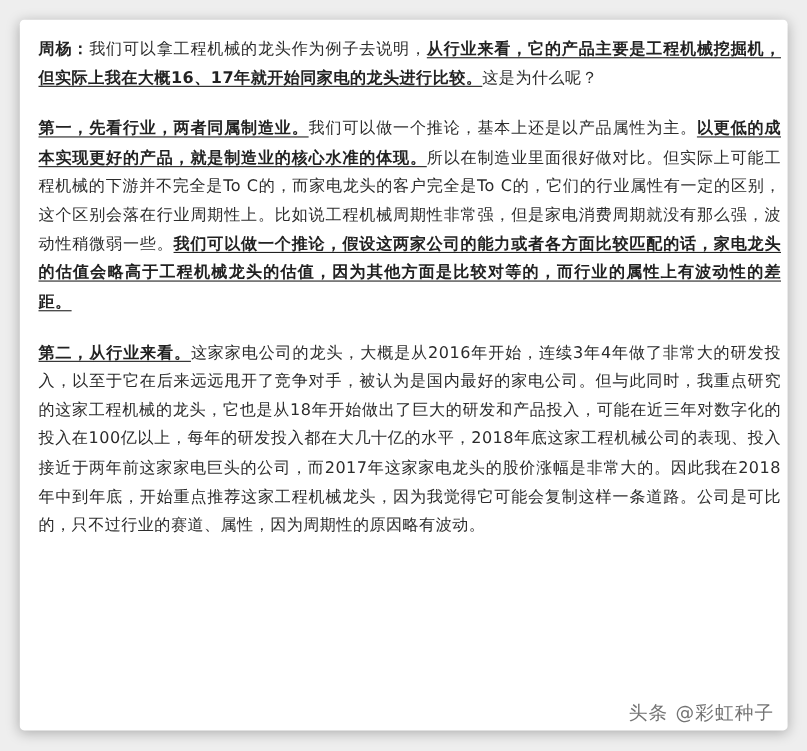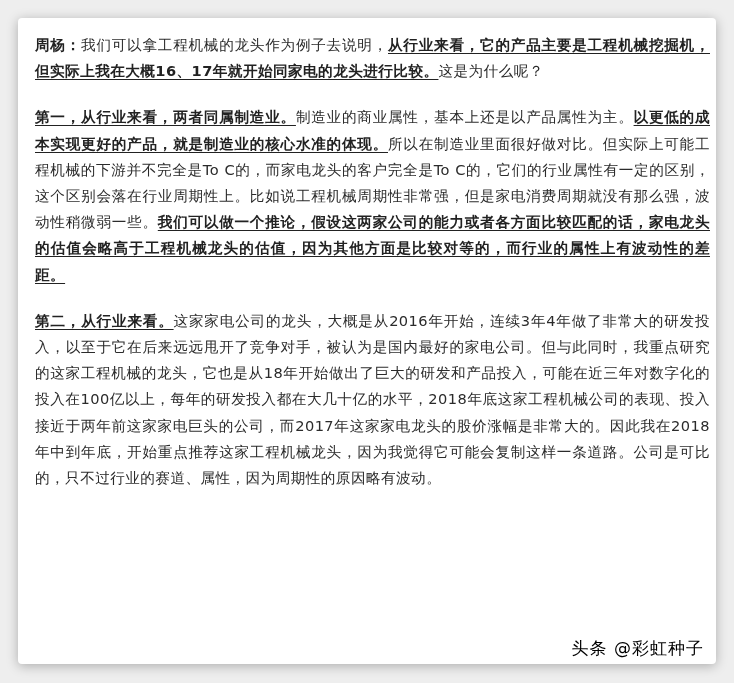--- a/index.html
+++ b/index.html
@@ -23,31 +23,31 @@
     line-height:26.2px;
     color:#2b2b2b;
     letter-spacing:0.45px;
     text-align:justify;
   }
   .para + .para { margin-top:20px; }
   .em { font-weight:bold; text-decoration:underline; text-underline-offset:3px; color:#222; }
   .speaker { font-weight:bold; color:#222; }
   .watermark {
     position:absolute; right:12px; bottom:4px;
-    font-size:17px; color:#000000; letter-spacing:1px;
+    font-size:17px; color:#737373; letter-spacing:1px;
     text-shadow:0 0 2px #fff, 1px 1px 0 #fff;
   }
 </style>
 </head>
 <body>
 
 <div class="card">
   <p class="para">
     <span class="speaker">周杨：</span><span>我们可以拿工程机械的龙头作为例子去说明，</span><span class="em">从行业来看，它的产品主要是工程机械挖掘机，但实际上我在大概16、17年就开始同家电的龙头进行比较。</span><span>这是为什么呢？</span>
   </p>
   <p class="para">
-    <span class="em">第一，从行业来看，两者同属制造业。</span><span>制造业的商业属性，基本上还是以产品属性为主。</span><span class="em">以更低的成本实现更好的产品，就是制造业的核心水准的体现。</span><span>所以在制造业里面很好做对比。但实际上可能工程机械的下游并不完全是To C的，而家电龙头的客户完全是To C的，它们的行业属性有一定的区别，这个区别会落在行业周期性上。比如说工程机械周期性非常强，但是家电消费周期就没有那么强，波动性稍微弱一些。</span><span class="em">我们可以做一个推论，假设这两家公司的能力或者各方面比较匹配的话，家电龙头的估值会略高于工程机械龙头的估值，因为其他方面是比较对等的，而行业的属性上有波动性的差距。</span>
+    <span class="em">第一，先看行业，两者同属制造业。</span><span>我们可以做一个推论，基本上还是以产品属性为主。</span><span class="em">以更低的成本实现更好的产品，就是制造业的核心水准的体现。</span><span>所以在制造业里面很好做对比。但实际上可能工程机械的下游并不完全是To C的，而家电龙头的客户完全是To C的，它们的行业属性有一定的区别，这个区别会落在行业周期性上。比如说工程机械周期性非常强，但是家电消费周期就没有那么强，波动性稍微弱一些。</span><span class="em">我们可以做一个推论，假设这两家公司的能力或者各方面比较匹配的话，家电龙头的估值会略高于工程机械龙头的估值，因为其他方面是比较对等的，而行业的属性上有波动性的差距。</span>
   </p>
   <p class="para">
     <span class="em">第二，从行业来看。</span><span>这家家电公司的龙头，大概是从2016年开始，连续3年4年做了非常大的研发投入，以至于它在后来远远甩开了竞争对手，被认为是国内最好的家电公司。但与此同时，我重点研究的这家工程机械的龙头，它也是从18年开始做出了巨大的研发和产品投入，可能在近三年对数字化的投入在100亿以上，每年的研发投入都在大几十亿的水平，2018年底这家工程机械公司的表现、投入接近于两年前这家家电巨头的公司，而2017年这家家电龙头的股价涨幅是非常大的。因此我在2018年中到年底，开始重点推荐这家工程机械龙头，因为我觉得它可能会复制这样一条道路。公司是可比的，只不过行业的赛道、属性，因为周期性的原因略有波动。</span>
   </p>
   <div class="watermark">头条 @彩虹种子</div>
 </div>
 
 </body></html>

